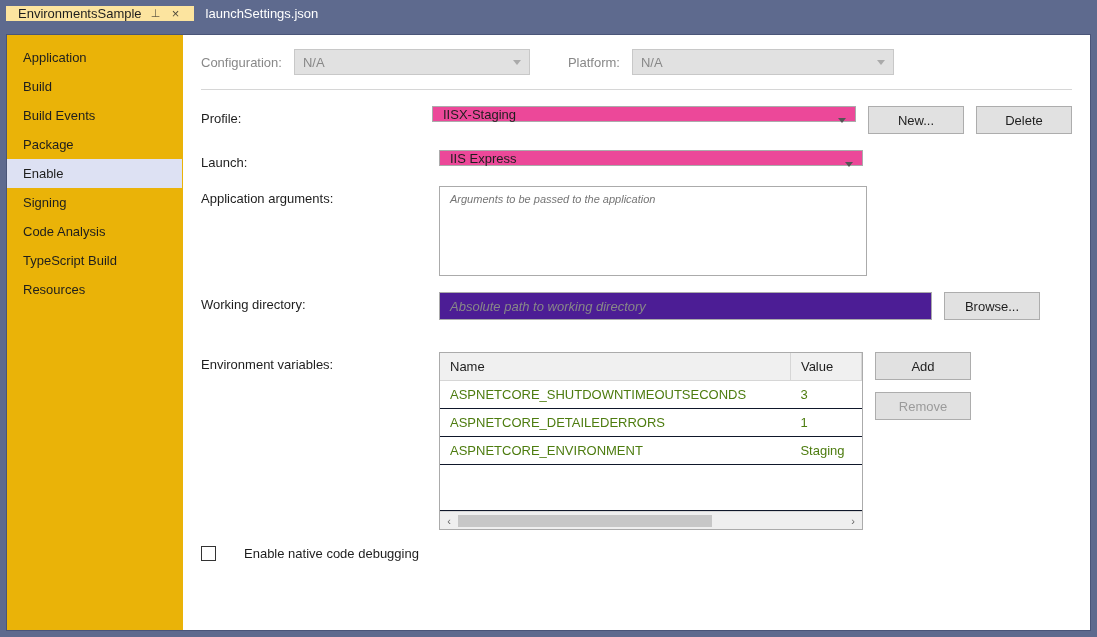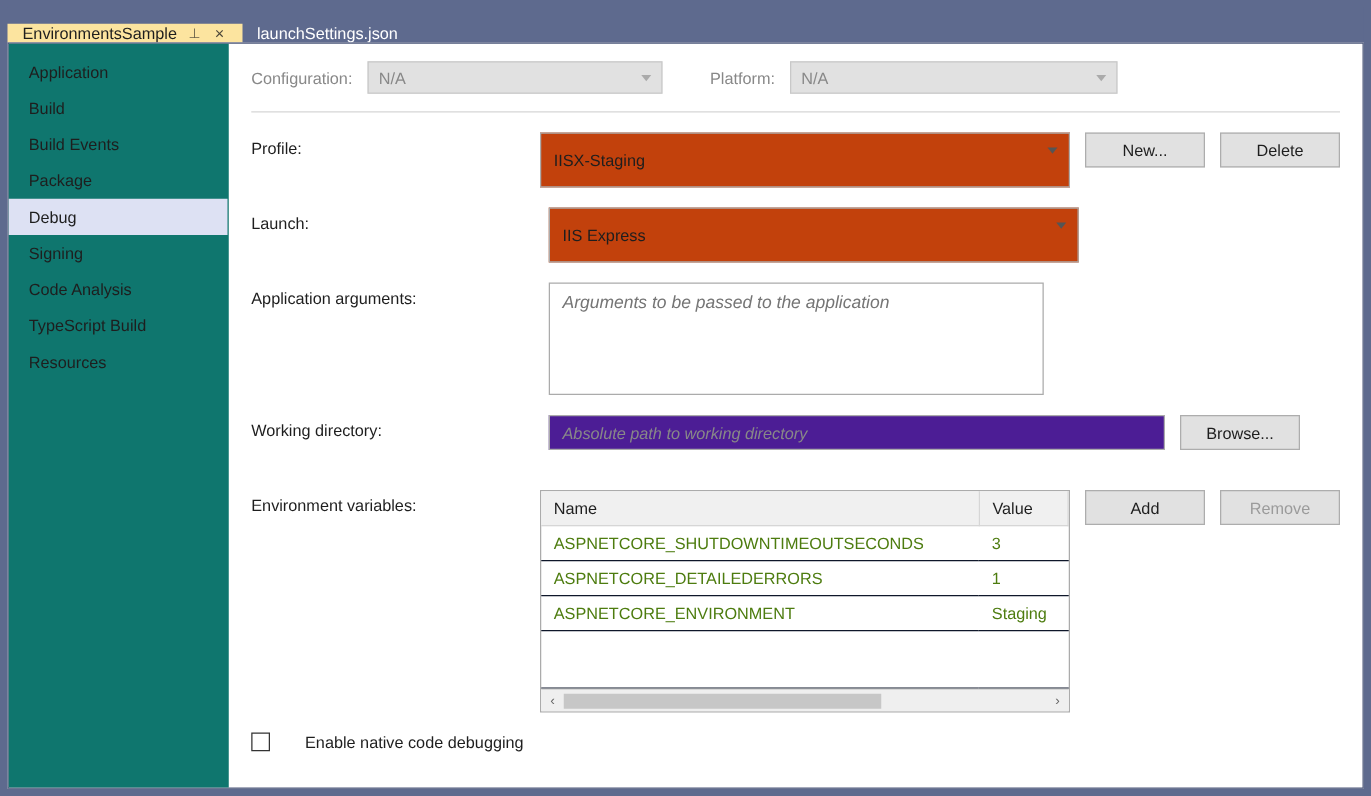--- a/index.html
+++ b/index.html
@@ -14,21 +14,21 @@
     }
     .window {
       display: flex;
       flex-direction: column;
       width: 100%;
       height: 100%;
       padding: 6px;
     }
     .tabbar {
       display: flex;
-      align-items: flex-end;
+      align-items: flex-start;
       height: 28px;
       background: #5e6a8e;
     }
     .tab {
       display: flex;
       align-items: center;
       padding: 0 12px;
       color: #ffffff;
       cursor: pointer;
       gap: 8px;
@@ -50,21 +50,21 @@
       opacity: 0.8;
     }
     .content {
       flex: 1;
       background: #fff;
       display: flex;
       border: 1px solid #4a5578;
     }
     .sidebar {
       width: 176px;
-      background: #0f766e;
+      background: #eab308;
       border-right: 1px solid transparent;
       padding-top: 8px;
     }
     .sidebar-item {
       padding: 7px 16px;
       cursor: pointer;
       color: #1e1e1e;
     }
     .sidebar-item.selected {
       background: #dde1f3;
@@ -117,23 +117,23 @@
       padding-top: 5px;
       color: #1e1e1e;
     }
     .row-controls {
       flex: 1;
       display: flex;
       gap: 12px;
       align-items: flex-start;
     }
     .combo {
-      background: #c2410c;
+      background: #ec4899;
       border: 1px solid #ababab;
-      height: 44px;
+      height: 16px;
       padding: 0 26px 0 10px;
       position: relative;
       display: inline-flex;
       align-items: center;
       width: 424px;
       color: #1e1e1e;
     }
     .combo::after {
       content: "";
       position: absolute;
@@ -152,28 +152,28 @@
       display: inline-flex;
       align-items: center;
       justify-content: center;
       cursor: pointer;
       color: #1e1e1e;
     }
     .btn.disabled { color: #9b9b9b; cursor: default; }
     .textarea {
       background: #fff;
       border: 1px solid #ababab;
-      width: 396px;
+      width: 428px;
       height: 90px;
       padding: 6px 10px;
       color: #888;
       font-style: italic;
       resize: none;
       font-family: inherit;
-      font-size: 14px;
+      font-size: 11px;
     }
     .textinput {
       background: #4c1d95;
       border: 1px solid #ababab;
       width: 493px;
       height: 28px;
       padding: 0 10px;
       color: #888;
       font-style: italic;
       display: inline-flex;
@@ -224,20 +224,21 @@
       height: 18px;
       background: #efefef;
       border-top: 1px solid #d6d6d6;
     }
     .env-scroll .arrow { width: 18px; text-align: center; color: #666; font-size: 11px; }
     .env-scroll .thumb {
       width: 254px; height: 12px; background: #c7c7c7; margin-left: 0;
     }
     .env-btns {
       display: flex;
+      flex-direction: column;
       gap: 12px;
     }
     .native-row {
       margin-top: 12px;
       gap: 28px;
     }
   </style>
 </head>
 <body>
 
@@ -252,21 +253,21 @@
       <span>launchSettings.json</span>
     </div>
   </div>
 
   <div class="content">
     <div class="sidebar">
       <div class="sidebar-item">Application</div>
       <div class="sidebar-item">Build</div>
       <div class="sidebar-item">Build Events</div>
       <div class="sidebar-item">Package</div>
-      <div class="sidebar-item selected">Debug</div>
+      <div class="sidebar-item selected">Enable</div>
       <div class="sidebar-item">Signing</div>
       <div class="sidebar-item">Code Analysis</div>
       <div class="sidebar-item">TypeScript Build</div>
       <div class="sidebar-item">Resources</div>
     </div>
 
     <div class="main">
       <div class="toprow">
         <span class="lbl">Configuration:</span>
         <span class="disabled-select config-sel">N/A</span>

